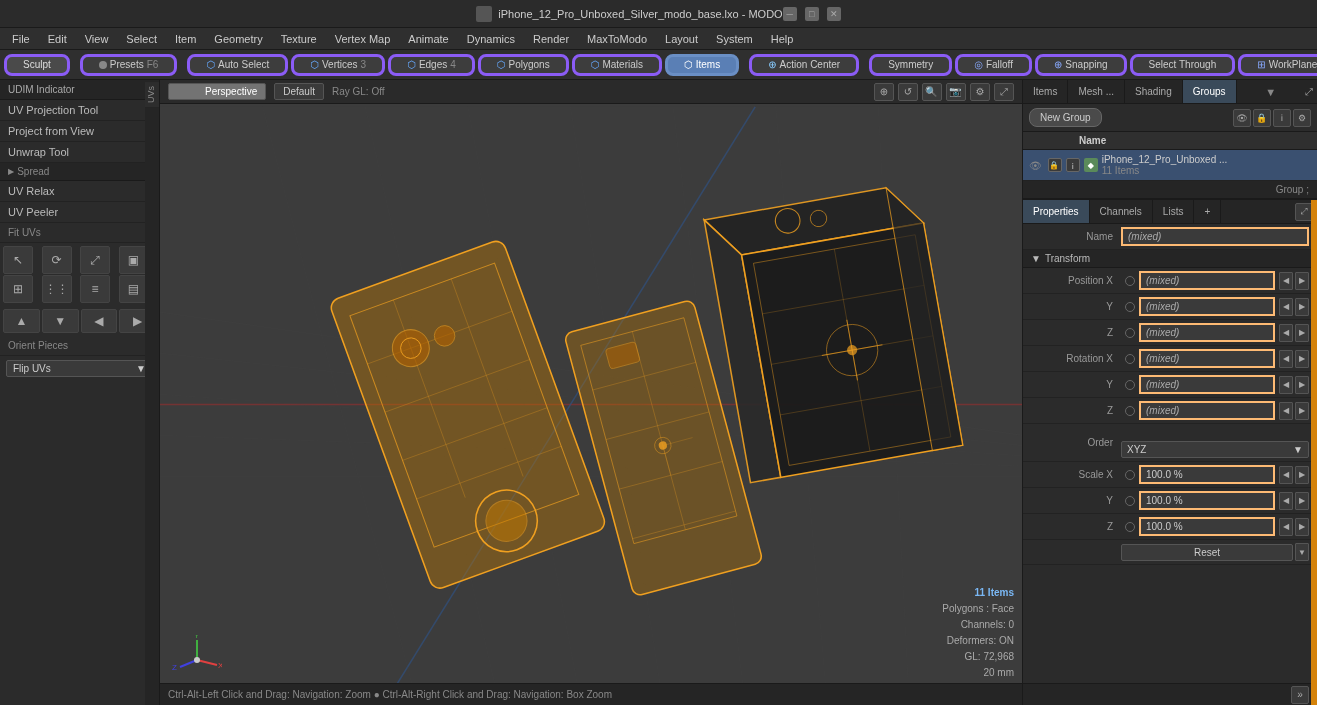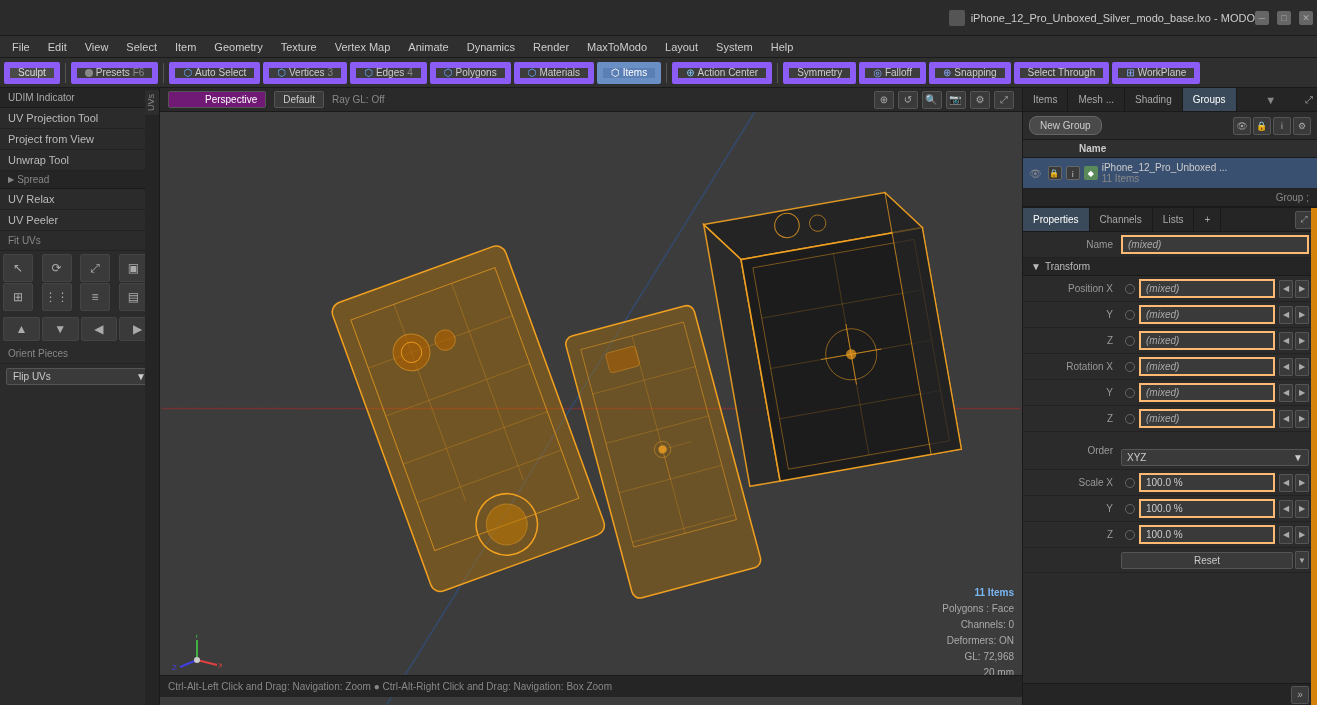--- a/index.html
+++ b/index.html
@@ -11,25 +11,25 @@
       width: 1317px;
       height: 705px;
       overflow: hidden;
       display: flex;
       flex-direction: column;
     }
 
     
     .title-bar {
       background: #2b2b2b;
-      height: 36px;
-      display: flex;
-      align-items: center;
-      padding: 0 4px;
-      justify-content: flex-end;
+      height: 28px;
+      display: flex;
+      align-items: center;
+      padding: 0 15px;
+      justify-content: center;
       border-bottom: 1px solid #1a1a1a;
     }
     .title-bar-left {
       display: flex;
       align-items: center;
       gap: 6px;
     }
     .title-bar-icon {
       width: 16px;
       height: 16px;
@@ -79,24 +79,24 @@
     .toolbar {
       background: #2f2f2f;
       height: 30px;
       display: flex;
       align-items: center;
       padding: 0 4px;
       border-bottom: 1px solid #1a1a1a;
       gap: 3px;
     }
     .toolbar-btn {
-      padding: 2px 8px;
+      padding: 2px 16px;
       background: #3d3d3d;
-      border: 6px solid #8b5cf6;
-      border-radius: 2px;
+      border: 3px solid #8b5cf6;
+      border-radius: 8px;
       color: #ccc;
       cursor: pointer;
       font-size: 10px;
       height: 22px;
       display: flex;
       align-items: center;
       gap: 3px;
       white-space: nowrap;
     }
     .toolbar-btn.active {
@@ -265,21 +265,21 @@
     .viewport-tab {
       background: #3a3a3a;
       border: 1px solid #555;
       border-radius: 2px;
       padding: 2px 8px;
       font-size: 10px;
       color: #ccc;
       cursor: pointer;
     }
     .viewport-tab.active {
-      background: #701a75;
+      background: #737373;
       color: #fff;
       padding-left: 36px;
     }
     .viewport-controls {
       margin-left: auto;
       display: flex;
       gap: 4px;
       align-items: center;
     }
     .viewport-icon-btn {
@@ -320,21 +320,21 @@
       line-height: 1.6;
     }
     .viewport-info .highlight {
       color: #7ab8f5;
       font-weight: bold;
     }
 
     
     .status-bar {
       position: absolute;
-      bottom: 8px;
+      bottom: 0;
       left: 0;
       right: 0;
       height: 22px;
       background: #252525;
       display: flex;
       align-items: center;
       padding: 0 8px;
       font-size: 10px;
       color: #888;
       border-top: 1px solid #1a1a1a;

